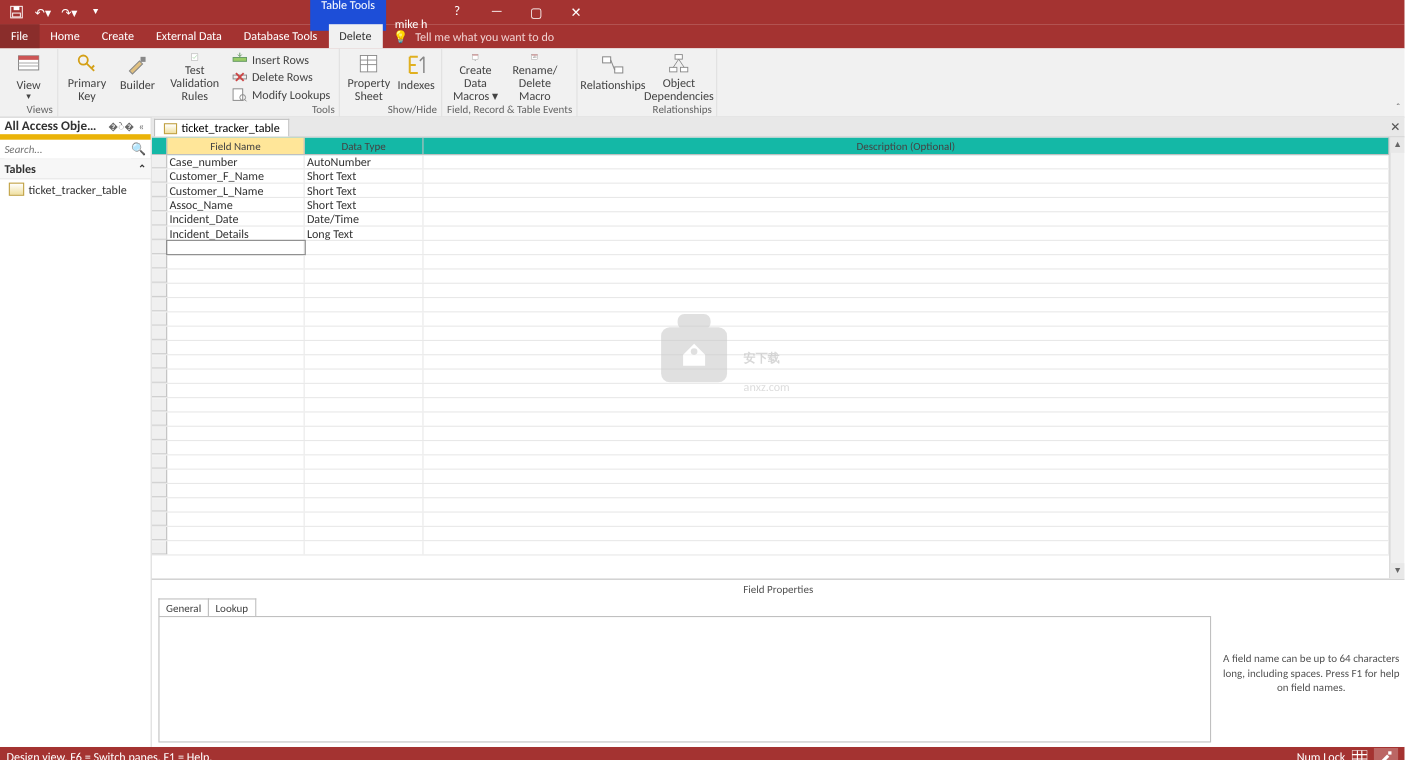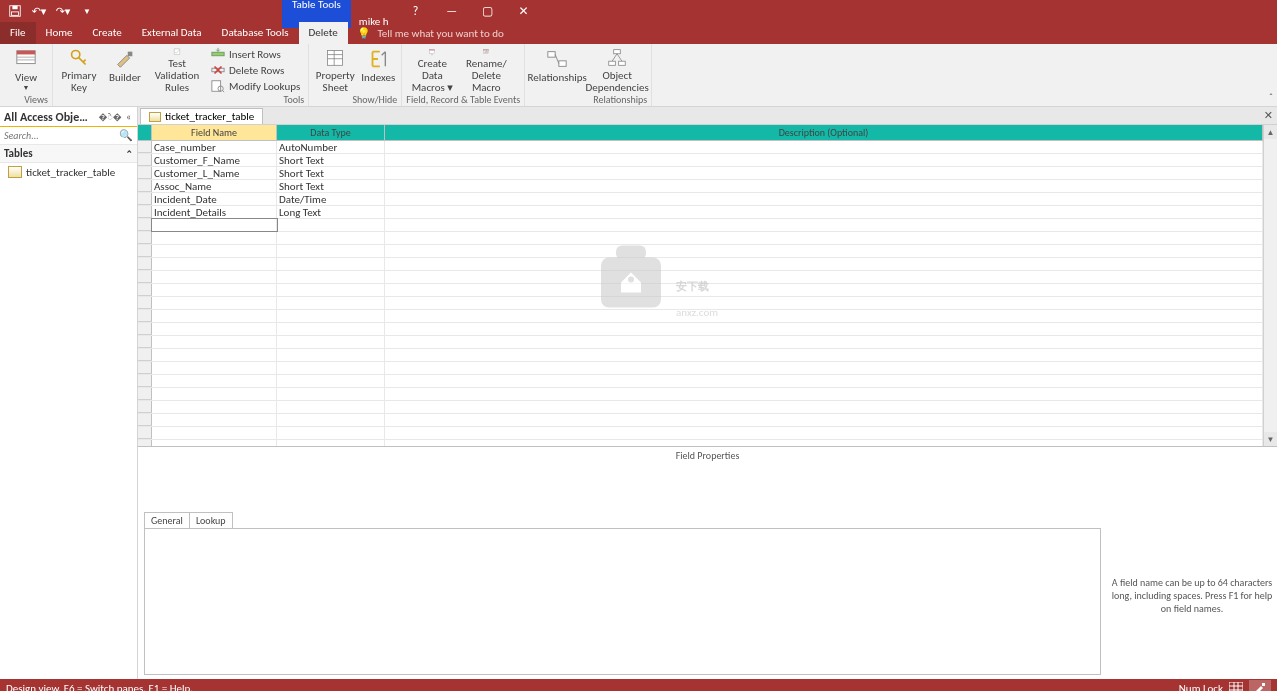--- a/index.html
+++ b/index.html
@@ -31,21 +31,21 @@
 .rbtn-lg { width:44px; height:48px; display:flex; flex-direction:column; align-items:center; justify-content:flex-start; padding-top:2px; cursor:pointer; font-size:10px; text-align:center; color:#444; line-height:1.1; }
 .rbtn-lg .ico { width:24px; height:22px; margin-bottom:2px; }
 .rbtn-sm-col { display:flex; flex-direction:column; }
 .rbtn-sm { height:16px; display:flex; align-items:center; gap:4px; padding:0 4px; cursor:pointer; font-size:10px; color:#444; }
 .rbtn-sm .ico { width:14px; height:14px; }
 .collapse-caret { position:absolute; right:4px; bottom:2px; font-size:10px; color:#666; cursor:pointer; }
 
 
 .workspace { display:flex; height:572px; }
 .navpane { width:138px; border-right:1px solid #d4d4d4; background:#fff; display:flex; flex-direction:column; }
-.nav-hdr { height:20px; display:flex; align-items:center; padding:0 4px; border-bottom:1px solid #eab308; }
+.nav-hdr { height:20px; display:flex; align-items:center; padding:0 4px; border-bottom:5px solid #eab308; }
 .nav-title { flex:1; font-weight:600; font-size:12px; color:#333; white-space:nowrap; overflow:hidden; }
 .nav-caret { font-size:9px; color:#666; cursor:pointer; padding:0 2px; }
 .nav-collapse { font-size:10px; color:#666; cursor:pointer; padding:0 2px; }
 .nav-search { height:18px; display:flex; align-items:center; border-bottom:1px solid #e8e8e8; padding:0 4px; }
 .nav-search input { flex:1; border:none; outline:none; font-size:10px; font-style:italic; color:#999; height:16px; }
 .nav-search-ico { font-size:11px; color:#888; cursor:pointer; }
 .nav-group { height:18px; display:flex; align-items:center; padding:0 4px; background:#f7f7f7; border-bottom:1px solid #e8e8e8; font-size:11px; font-weight:600; color:#333; }
 .nav-group span:last-child { margin-left:auto; font-size:9px; cursor:pointer; }
 .nav-item { height:18px; display:flex; align-items:center; padding:0 4px 0 8px; gap:4px; cursor:pointer; font-size:10px; color:#333; }
 .nav-item-ico { width:14px; height:12px; background:linear-gradient(#fff,#f0e0a0); border:1px solid #c0a040; }
@@ -71,23 +71,23 @@
 .grid-row { display:flex; height:13px; border-bottom:1px solid #e8e8e8; font-size:10px; color:#333; }
 .grid-row .rowhdr { background:#f0f0f0; border-right:1px solid #c0c0c0; border-bottom:1px solid #d0d0d0; cursor:pointer; }
 .grid-row .cell { border-right:1px solid #e8e8e8; padding:0 2px; display:flex; align-items:center; overflow:hidden; }
 .grid-row .cell.editing { outline:1px solid #888; }
 .vscroll { width:14px; background:#f0f0f0; border-left:1px solid #d0d0d0; position:relative;}
 .vscroll-btn { height:14px; display:flex; align-items:center; justify-content:center; font-size:8px; color:#666; cursor:pointer; background:#e8e8e8;}
 .vscroll-btn.top { position:absolute; top:0; width:100%;}
 .vscroll-btn.bot { position:absolute; bottom:0; width:100%;}
 
 
-.fieldprops { height:233px; border-top:1px solid #c0c0c0; display:flex; flex-direction:column; }
+.fieldprops { height:153px; border-top:1px solid #c0c0c0; display:flex; flex-direction:column; }
 .fp-title { text-align:center; font-size:10px; color:#555; padding:2px 0; }
-.fp-body { flex:1; display:flex;margin-top:48px; }
+.fp-body { flex:1; display:flex; }
 .fp-tabs { display:flex; gap:0; padding-left:6px; }
 .fp-tab { border:1px solid #c0c0c0; border-bottom:none; padding:1px 6px; font-size:10px; background:#fff; cursor:pointer; color:#444;}
 .fp-tab:not(:first-child){ margin-left:-1px;}
 .fp-content { flex:1; border:1px solid #c0c0c0; margin:0 6px 4px 6px; background:#fff; }
 .fp-help { width:170px; display:flex; align-items:center; justify-content:center; text-align:center; font-size:10px; color:#555; padding:4px; }
 .fp-left { flex:1; display:flex; flex-direction:column;}
 
 
 .statusbar { height:18px; background:#a43331; color:#fff; display:flex; align-items:center; padding:0 6px; font-size:10px; }
 .sb-right { margin-left:auto; display:flex; align-items:center; gap:2px; }

